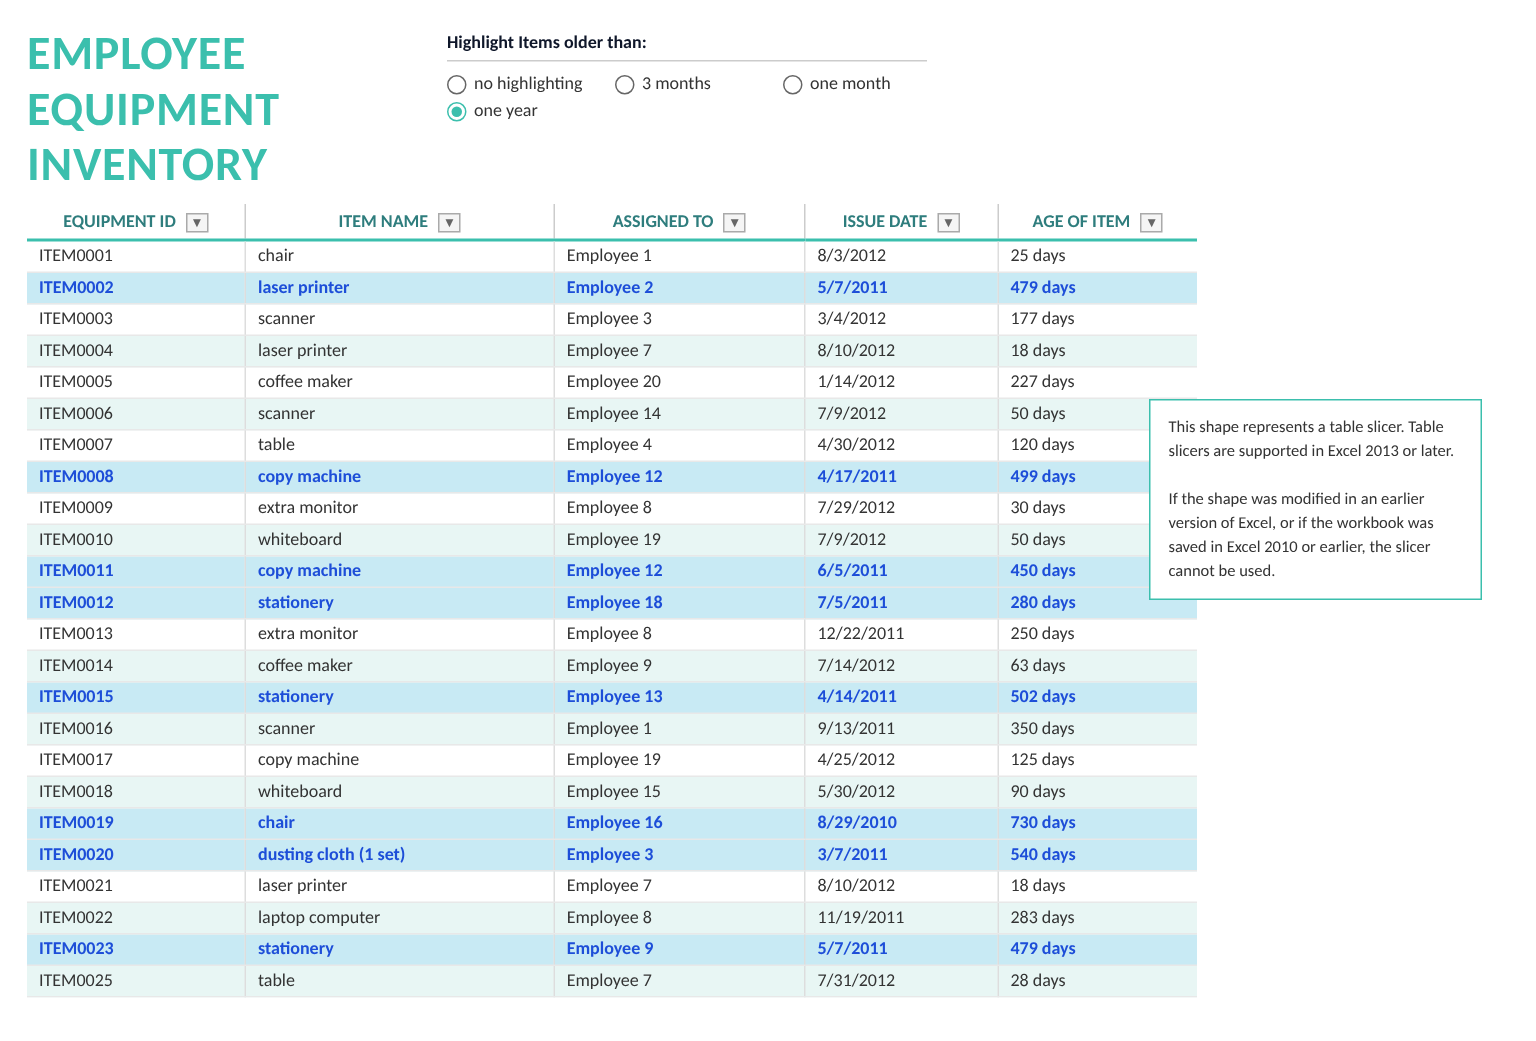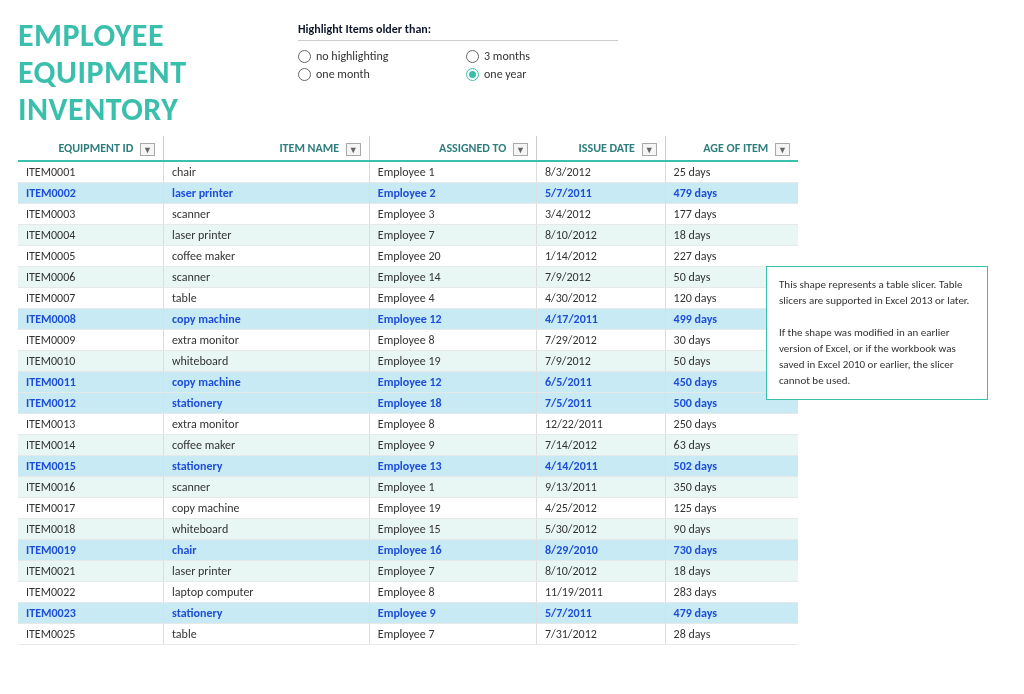--- a/index.html
+++ b/index.html
@@ -41,21 +41,21 @@
     .highlight-panel .hp-title {
       font-size: 12px;
       font-weight: 600;
       color: #0f172a;
       margin-bottom: 8px;
       border-bottom: 1px solid #ccc;
       padding-bottom: 4px;
     }
     .highlight-options {
       display: grid;
-      grid-template-columns: 1fr 1fr;
+      grid-template-columns: 1fr 1fr 1fr;
       gap: 4px 16px;
       margin-top: 4px;
     }
     .radio-item {
       display: flex;
       align-items: center;
       gap: 5px;
       font-size: 12px;
       color: #333;
     }
@@ -103,21 +103,21 @@
       border-collapse: collapse;
       width: 100%;
     }
     thead tr {
       background: #fff;
     }
     thead th {
       font-size: 12px;
       font-weight: 700;
       color: #2e7d7d;
-      text-align: right;
+      text-align: center;
       padding: 5px 8px 4px 8px;
       border-bottom: 2px solid #3bbfad;
       border-right: 1px solid #ccc;
       white-space: nowrap;
       position: relative;
       margin-top: 20px;
     }
     thead th:last-child {
       border-right: none;
     }
@@ -303,21 +303,21 @@
               <td>copy machine</td>
               <td>Employee 12</td>
               <td>6/5/2011</td>
               <td>450 days</td>
             </tr>
             <tr class="highlight-row">
               <td>ITEM0012</td>
               <td>stationery</td>
               <td>Employee 18</td>
               <td>7/5/2011</td>
-              <td>500 days</td>
+              <td>280 days</td>
             </tr>
             <tr>
               <td>ITEM0013</td>
               <td>extra monitor</td>
               <td>Employee 8</td>
               <td>12/22/2011</td>
               <td>250 days</td>
             </tr>
             <tr>
               <td>ITEM0014</td>
@@ -353,20 +353,27 @@
               <td>Employee 15</td>
               <td>5/30/2012</td>
               <td>90 days</td>
             </tr>
             <tr class="highlight-row">
               <td>ITEM0019</td>
               <td>chair</td>
               <td>Employee 16</td>
               <td>8/29/2010</td>
               <td>730 days</td>
+            </tr>
+            <tr class="highlight-row">
+              <td>ITEM0020</td>
+              <td>dusting cloth (1 set)</td>
+              <td>Employee 3</td>
+              <td>3/7/2011</td>
+              <td>540 days</td>
             </tr>
             <tr>
               <td>ITEM0021</td>
               <td>laser printer</td>
               <td>Employee 7</td>
               <td>8/10/2012</td>
               <td>18 days</td>
             </tr>
             <tr>
               <td>ITEM0022</td>

